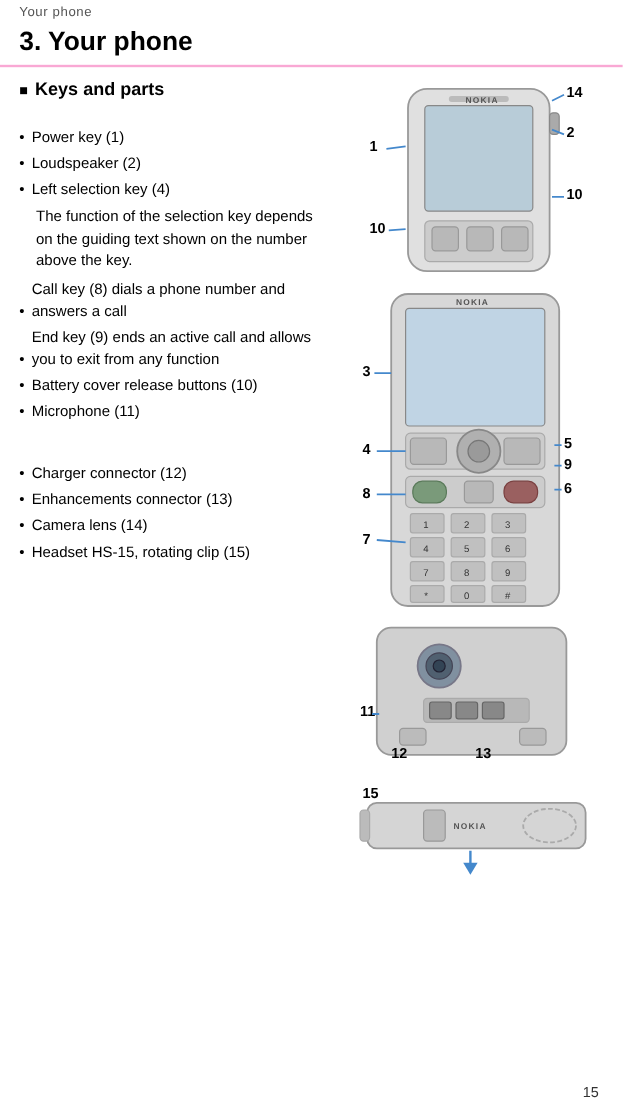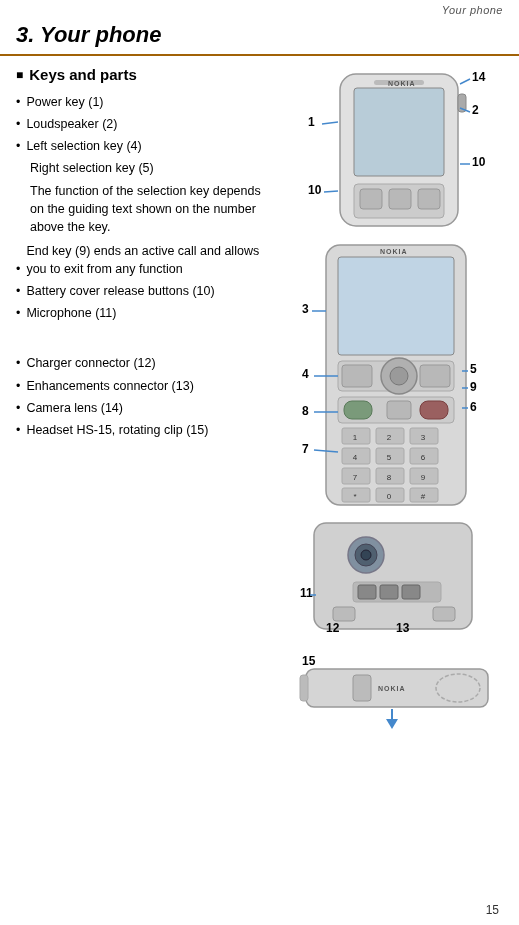--- a/index.html
+++ b/index.html
@@ -7,35 +7,33 @@
       width: 519px;
       height: 925px;
       font-family: Arial, Helvetica, sans-serif;
       font-size: 13px;
       background: #fff;
       overflow: hidden;
       position: relative;
     }
     .header-bar {
       display: flex;
-      justify-content: flex-end;
+      justify-content: flex-start;
       padding: 4px 16px 2px;
       font-size: 11px;
       color: #555;
       letter-spacing: 0.5px;
-      font-style: italic;
     }
     .chapter-title {
       font-size: 22px;
       font-weight: bold;
       color: #000;
       padding: 4px 16px 6px;
-      border-bottom: 2px solid #a16207;
+      border-bottom: 2px solid #f9a8d4;
       margin-bottom: 10px;
-      font-style: italic;
     }
     .content-area {
       display: flex;
       flex-direction: row;
       padding: 0 0 0 16px;
     }
     .left-column {
       flex: 0 0 260px;
       padding-right: 8px;
     }
@@ -43,21 +41,21 @@
       flex: 1;
       display: flex;
       flex-direction: column;
       align-items: center;
       padding-top: 0;
     }
     .section-title {
       font-size: 15px;
       font-weight: bold;
       color: #000;
-      margin-bottom: 8px;
+      margin-bottom: 20px;
       display: flex;
       align-items: center;
       gap: 6px;
     }
     .section-title::before {
       content: '■';
       font-size: 12px;
     }
     .bullet-list {
       list-style: none;
@@ -116,25 +114,25 @@
     <ul class="bullet-list">
       <li>
           <span>Power key (1)</span>
         </li>
       <li>
           <span>Loudspeaker (2)</span>
         </li>
       <li>
           <span>Left selection key (4)</span>
         </li>
-      <li class="no-bullet indent">
-          <span>Right selection key (5)</span>
-        </li>
       <li class="no-bullet indent" style="padding-left:14px;padding-top:2px;padding-bottom:4px;">
           <span>The function of the selection key depends on the guiding text shown on the number above the key.</span>
+        </li>
+      <li>
+          <span>Call key (8) dials a phone number and answers a call</span>
         </li>
       <li>
           <span>End key (9) ends an active call and allows you to exit from any function</span>
         </li>
       <li>
           <span>Battery cover release buttons (10)</span>
         </li>
       <li>
           <span>Microphone (11)</span>
         </li>

